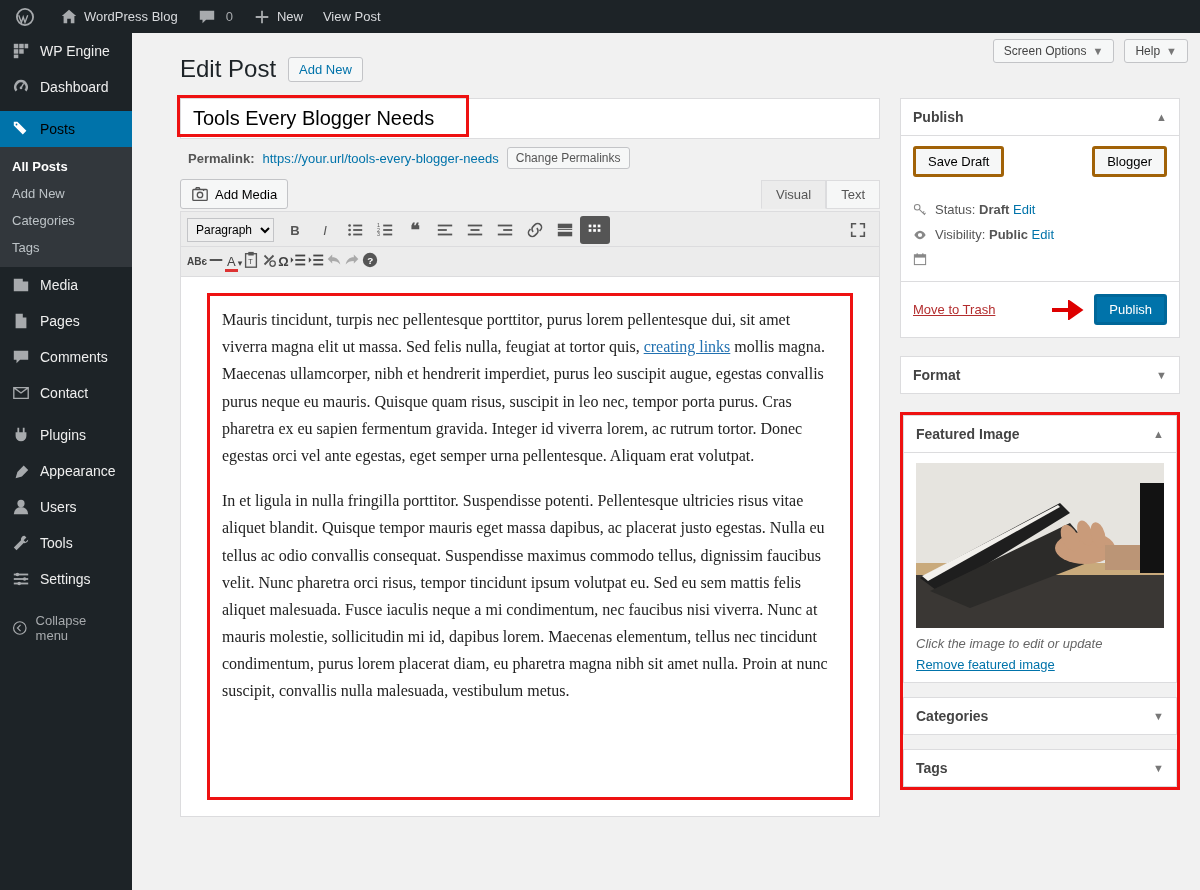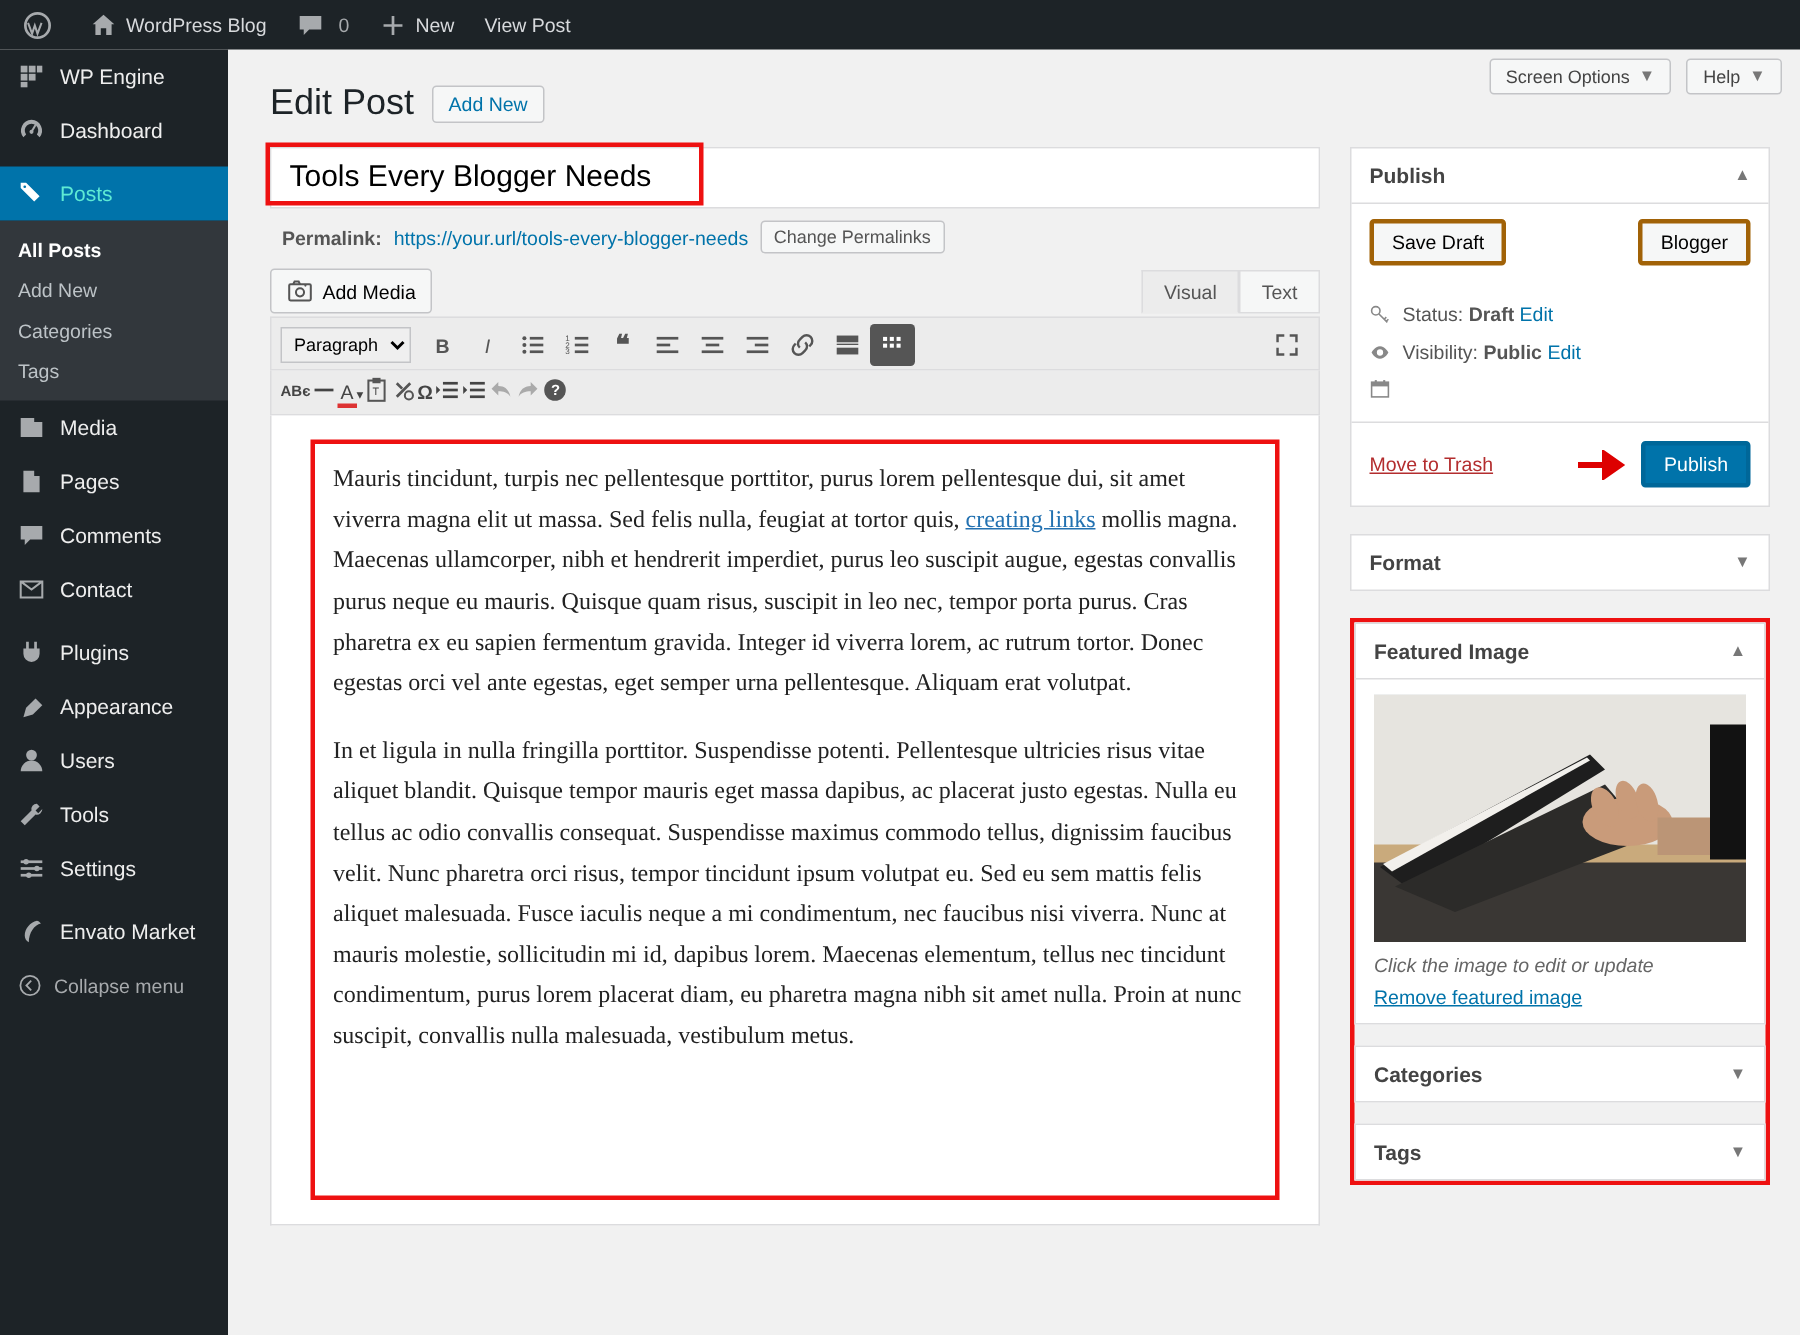--- a/index.html
+++ b/index.html
@@ -6,24 +6,24 @@
   html, body { width: 1200px; height: 890px; overflow: hidden; font-family: -apple-system, "Helvetica Neue", Helvetica, Arial, sans-serif; font-size: 13px; color:#444; background:#f1f1f1;}
   a { color:#0073aa; text-decoration: none; }
 
   
   #adminbar { position:absolute; top:0; left:0; right:0; height:33px; background:#1d2327; color:#eee; display:flex; align-items:center; padding:0 6px; font-size:13px; z-index:50;}
   #adminbar .ab-item { display:flex; align-items:center; padding:0 10px; height:33px; color:#d8dadd; cursor:pointer;}
   #adminbar .ab-item svg { margin-right:6px; fill:#a7aaad;}
   #adminbar .count { color:#a7aaad; margin-left:4px;}
 
   
-  #adminmenu { position:absolute; top:33px; left:0; bottom:0; width:152px; background:#1d2327; color:#fff; }
+  #adminmenu { position:absolute; top:33px; left:0; bottom:0; width:132px; background:#1d2327; color:#fff; }
   .menu-item { display:flex; align-items:center; padding:9px 10px 9px 12px; color:#eee; cursor:pointer; font-size:14px;}
   .menu-item svg { width:18px; height:18px; margin-right:10px; fill:#a7aaad;}
-  .menu-item.current { background:#0073aa; color:#5eead4; position:relative;}
+  .menu-item.current { background:#0073aa; color:#000000; position:relative;}
   .menu-item.current svg { fill:#fff;}
   .menu-item.current::after{ content:""; position:absolute; right:-8px; top:50%; margin-top:-8px; border:8px solid transparent; border-left-color:#0073aa; display:none;}
   .menu-sep { height:6px; }
   .submenu { background:#32373c; padding:6px 0;}
   .submenu .sub-item{ padding:6px 12px; color:#bdc3c7; cursor:pointer; font-size:13px;}
   .submenu .sub-item.current{ color:#fff; font-weight:600;}
   .collapse { display:flex; align-items:center; padding:10px 12px; color:#a7aaad; cursor:pointer; font-size:13px;}
   .collapse svg{fill:#a7aaad; width:16px; height:16px; margin-right:8px;}
   .arrow-pointer-post::after { content:""; position:absolute; right:-1px; top:50%; margin-top:-8px; width:0;height:0; border:8px solid transparent; border-right-color:#f1f1f1;}
 
@@ -210,26 +210,20 @@
         <rect x="2" y="4" width="16" height="2"></rect>
         <rect x="2" y="9" width="16" height="2"></rect>
         <rect x="2" y="14" width="16" height="2"></rect>
         <circle cx="6" cy="5" r="2"></circle>
         <circle cx="14" cy="10" r="2"></circle>
         <circle cx="8" cy="15" r="2"></circle>
       </svg>
       <span>Settings</span>
     </div>
   <div class="menu-sep"></div>
-  <div class="menu-item">
-      <svg viewBox="0 0 20 20">
-        <path d="M14 2c-5 1-9 6-9 11 0 2 1 4 3 5 0-7 4-13 9-14-1-1-2-2-3-2z"></path>
-      </svg>
-      <span>Envato Market</span>
-    </div>
   <div class="collapse">
       <svg viewBox="0 0 20 20">
         <circle cx="10" cy="10" r="8" fill="none" stroke="#a7aaad" stroke-width="1.5"></circle>
         <path d="M11 6l-4 4 4 4" fill="none" stroke="#a7aaad" stroke-width="1.5"></path>
       </svg>
       <span>Collapse menu</span>
     </div>
 </div>
 
 <div id="wpbody">

